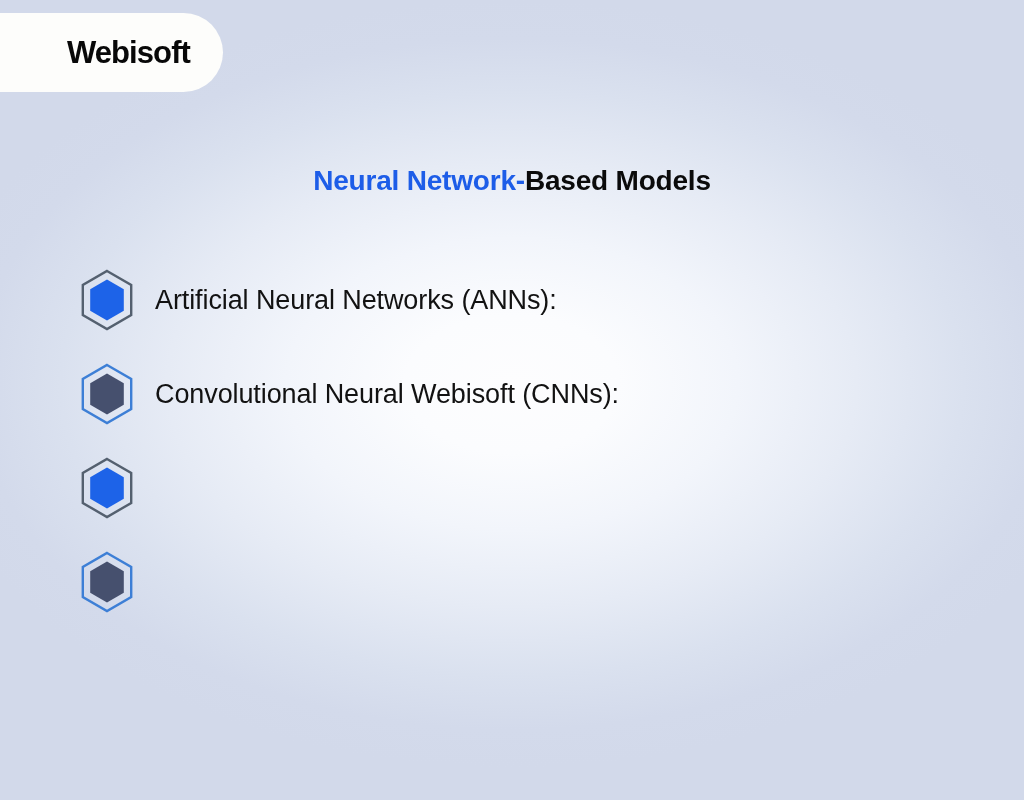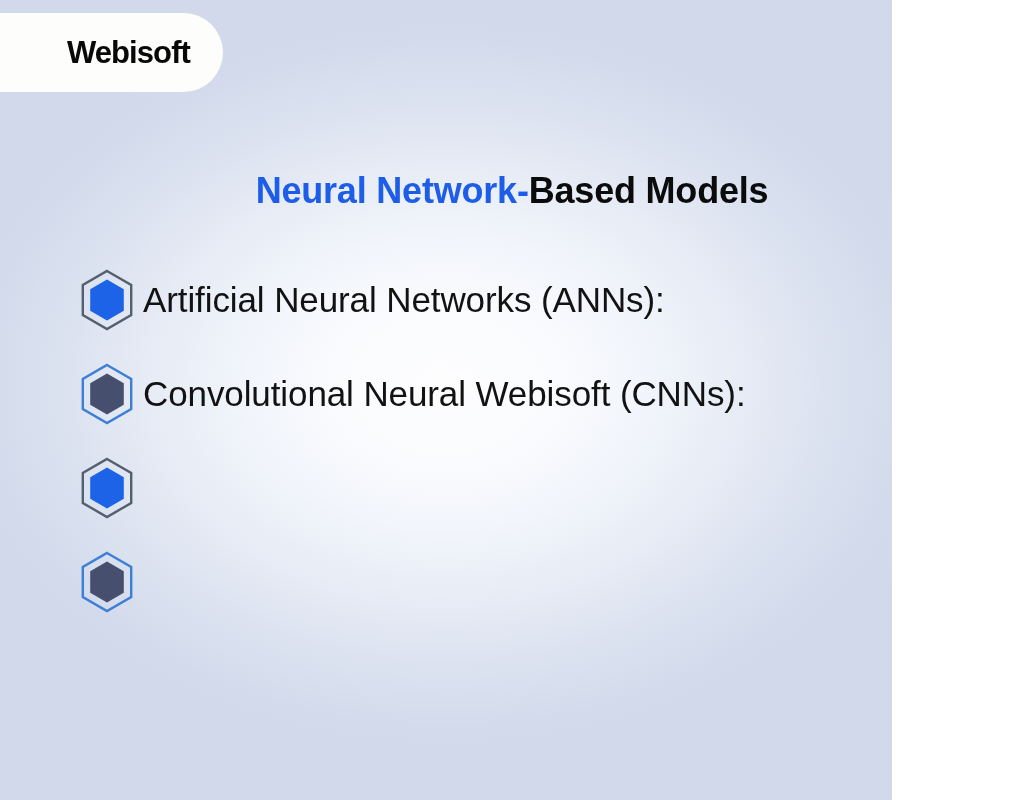--- a/index.html
+++ b/index.html
@@ -8,21 +8,21 @@
   }
   body {
     width: 1024px;
     height: 800px;
     overflow: hidden;
     font-family: "Liberation Sans", sans-serif;
   }
 
   .slide {
     position: relative;
-    width: 892px;
+    width: 1024px;
     height: 800px;
     background-color: #d2d9ea;
     background-image:
       radial-gradient(ellipse 58% 48% at 50% 48%,
         #fdfdfe 0%,
         #fbfcfe 18%,
         #f2f5fb 38%,
         #e6ebf5 58%,
         #dae1ef 76%,
         #d3dAeb 90%,
@@ -55,21 +55,21 @@
     white-space: nowrap;
   }
 
   
   .title {
     position: absolute;
     left: 0;
     top: 146px;
     width: 1024px;
     text-align: center;
-    font-size: 36px;
+    font-size: 28px;
     font-weight: bold;
     line-height: 1.15;
     color: #0b0b0b;
     letter-spacing: -0.2px;
     white-space: nowrap;
   }
   .title .accent { color: #1d5de8; }
 
   
   .list {
@@ -92,26 +92,26 @@
   }
   .hex {
     position: absolute;
     left: 0;
     top: 0;
     width: 58px;
     height: 62px;
     display: block;
   }
   .item-label {
-    font-size: 35px;
+    font-size: 27px;
     color: #121212;
     line-height: 1.2;
     letter-spacing: -0.1px;
     white-space: nowrap;
-    margin-left: 7px;
+    margin-left: 19px;
     text-align: center;
   }
 </style>
 </head>
 <body>
 
 <div class="slide">
 
   <div class="logo-pill">
     <span class="logo-text">Webisoft</span>

